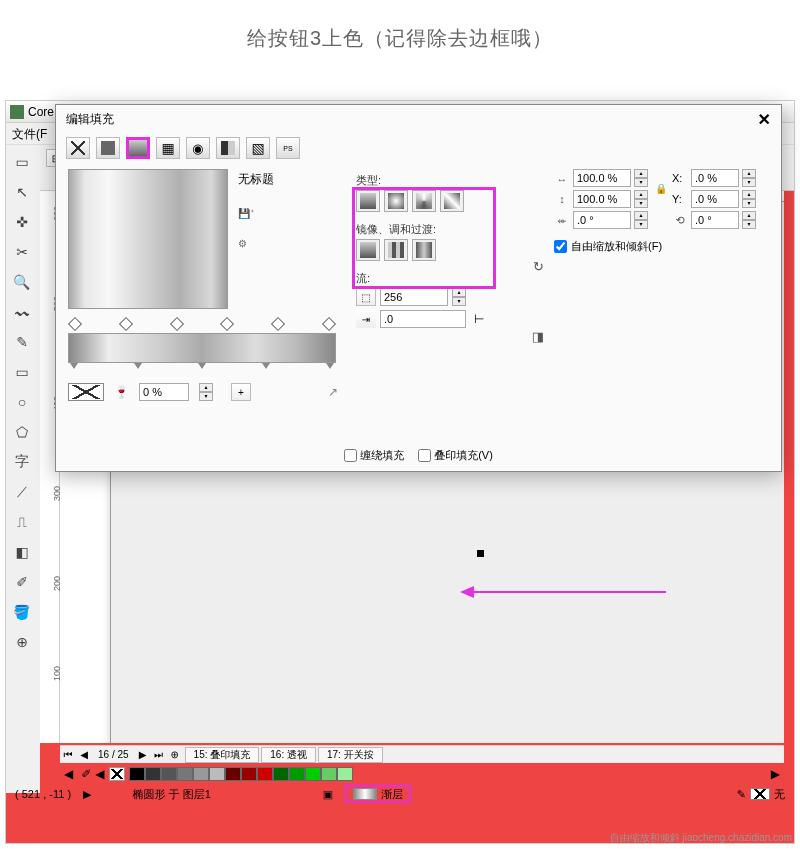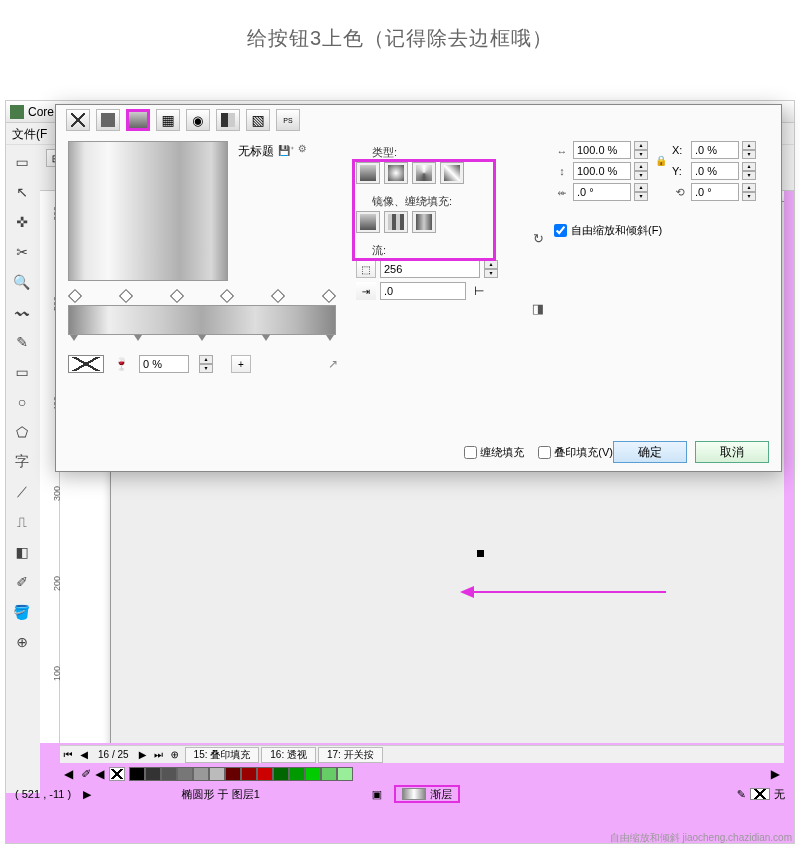--- a/index.html
+++ b/index.html
@@ -1,20 +1,20 @@
 <!DOCTYPE html>
 <html><head>
   <meta charset="utf-8">
   <style>
     * { box-sizing: border-box; margin: 0; padding: 0; }
     body { font-family: "Microsoft YaHei", sans-serif; font-size: 12px; background: #fff; width: 800px; height: 849px; overflow: hidden; position: relative; }
     
     .caption { text-align: center; font-size: 20px; color: #666; padding: 25px 0; letter-spacing: 1px; }
     
-    .app-bg { position: absolute; top: 100px; left: 5px; right: 5px; bottom: 5px; background: #f0abfc; border: 1px solid #ccc; }
+    .app-bg { position: absolute; top: 100px; left: 5px; right: 5px; bottom: 5px; background: #ef4444; border: 1px solid #ccc; }
     .titlebar { height: 22px; background: linear-gradient(#fff, #e8e8e8); display: flex; align-items: center; padding: 0 4px; border-bottom: 1px solid #ccc; }
     .titlebar .app-icon { width: 14px; height: 14px; background: #4a7c4a; margin-right: 4px; }
     .menubar { height: 22px; background: #f0f0f0; padding: 0 6px; line-height: 22px; border-bottom: 1px solid #ddd; }
     
     .side-toolbar { position: absolute; left: 0; top: 44px; width: 34px; bottom: 50px; background: #f0f0f0; display: flex; flex-direction: column; gap: 4px; padding: 4px 2px; }
     .side-toolbar .tool { width: 28px; height: 26px; display: flex; align-items: center; justify-content: center; color: #444; font-size: 14px; cursor: pointer; border: 1px solid transparent; }
     
     .ruler-v { position: absolute; left: 34px; top: 90px; width: 20px; bottom: 100px; background: #fff; border-right: 1px solid #ccc; font-size: 9px; color: #666; }
     .ruler-v .tick { position: absolute; right: 2px; transform: rotate(-90deg); transform-origin: right center; }
     
@@ -79,32 +79,32 @@
     .tri { width: 0; height: 0; border: 4px solid transparent; border-top: 6px solid #888; }
     
     .bottom-controls { display: flex; gap: 10px; margin-top: 10px; align-items: center; }
     .noc-big { width: 36px; height: 18px; border: 1px solid #888; background: #fff; position: relative; }
     .noc-big::after { content: ''; position: absolute; inset: 1px; background: linear-gradient(30deg, transparent 46%, #333 46%, #333 54%, transparent 54%), linear-gradient(-30deg, transparent 46%, #333 46%, #333 54%, transparent 54%); }
     .spin-input { width: 50px; height: 18px; border: 1px solid #aaa; padding: 0 3px; font-size: 11px; display: inline-flex; align-items: center; background: #fff; }
     .spin-btns { display: inline-flex; flex-direction: column; }
     .spin-btns .b { width: 14px; height: 9px; border: 1px solid #aaa; font-size: 6px; text-align: center; line-height: 7px; background: #eee; cursor: pointer; }
     
     .section-title { font-weight: bold; margin-bottom: 6px; }
-    .field-label { font-size: 11px; color: #333; margin: 4px 16px 2px; }
+    .field-label { font-size: 11px; color: #333; margin: 4px 0 2px; }
     .type-row { display: flex; gap: 4px; margin-bottom: 6px; }
     .type-btn { width: 24px; height: 22px; border: 1px solid #aaa; background: #f0f0f0; cursor: pointer; display: flex; align-items: center; justify-content: center; }
     .type-btn svg, .type-btn div { width: 16px; height: 16px; }
     
     .annot-box { position: absolute; border: 3px solid #e030e0; pointer-events: none; }
     
     .transform-grid { display: grid; grid-template-columns: 16px 58px 18px 14px 16px 48px 18px; gap: 3px 3px; align-items: center; font-size: 11px; }
     .tf-icon { display: flex; align-items: center; justify-content: center; color: #555; }
     .tf-input { height: 18px; border: 1px solid #aaa; background: #fff; padding: 0 3px; font-size: 11px; }
     
-    .dlg-footer { position: absolute; bottom: 8px; left: 12px; right: 12px; display: flex; justify-content: flex-end; align-items: center; }
+    .dlg-footer { position: absolute; bottom: 8px; left: 12px; right: 12px; display: flex; justify-content: center; align-items: center; }
     .chk-row { display: flex; gap: 14px; }
     .chk-row label { display: flex; align-items: center; gap: 3px; font-size: 11px; }
     .btn { width: 74px; height: 22px; border: 1px solid #5a8; background: linear-gradient(#f4fff4,#d8f0d8); cursor: pointer; font-size: 12px; }
     .btn.primary { border: 1px solid #5a9fd4; background: linear-gradient(#eaf4ff,#cde5f8); }
     
     .link-icon { font-size: 10px; color: #666; cursor: pointer; }
     .reverse-icon { font-size: 13px; color: #555; cursor: pointer; }
   </style>
 </head>
 <body>
@@ -205,54 +205,58 @@
         <div class="sw" style="background: rgb(0, 204, 0);"></div>
         <div class="sw" style="background: rgb(102, 204, 102);"></div>
         <div class="sw" style="background: rgb(153, 238, 153);"></div>
       </div>
     <span style="margin-left:auto;padding:0 4px">▶</span>
   </div>
 
   <div class="status-bar">
     <span>( 521 ,  -11 )</span>
     <span>▶</span>
-    <span style="margin-left:78px">椭圆形 于 图层1</span>
+    <span style="margin-left:29px">椭圆形 于 图层1</span>
     <span style="margin-left:100px">▣</span>
     <span class="status-fill">
       <div class="sw"></div>
       <span>渐层</span>
     </span>
     <span class="status-outline" style="margin-left:auto">
       <span>✎</span>
       <div class="noc"></div>
       <span>无</span>
     </span>
   </div>
 </div>
 
 <div class="dialog">
+  <div class="dlg-title">
+    <span>编辑填充</span>
+    <span class="dlg-close">✕</span>
+  </div>
   <div class="dlg-tabs">
     <div class="dlg-tab nonefill"></div>
     <div class="dlg-tab solid"></div>
     <div class="dlg-tab gradient">
         <div></div>
       </div>
     <div class="dlg-tab pattern"></div>
     <div class="dlg-tab spiral"></div>
     <div class="dlg-tab twocolor"></div>
     <div class="dlg-tab texture"></div>
     <div class="dlg-tab ps"></div>
   </div>
 
   <div class="dlg-body">
 
     <div class="dlg-col" style="width:270px">
       <div style="display:flex; gap:10px">
         <div class="preview-box"></div>
-        <div style="display:flex;flex-direction:row;gap:4px;padding-top:2px">
+        <div style="display:flex;flex-direction:column;gap:18px;padding-top:2px">
           <span>无标题</span>
           <span class="link-icon">💾⁺</span>
           <span class="link-icon">⚙</span>
         </div>
       </div>
       <div class="grad-editor">
         <div class="grad-stops">
           <div class="stop"></div>
           <div class="stop"></div>
           <div class="stop"></div>
@@ -292,36 +296,36 @@
         <div class="type-btn">
             <div style="background:radial-gradient(#fff,#555)"></div>
           </div>
         <div class="type-btn">
             <div style="background:conic-gradient(#fff,#555,#fff)"></div>
           </div>
         <div class="type-btn">
             <div style="background:linear-gradient(45deg,#555,#fff,#555)"></div>
           </div>
       </div>
-      <div class="field-label">镜像、缠绕填充:</div>
+      <div class="field-label">镜像、调和过渡:</div>
       <div class="type-row">
         <div class="type-btn">
             <div style="background:linear-gradient(#ccc,#555)"></div>
           </div>
         <div class="type-btn">
             <div style="background:repeating-linear-gradient(90deg,#ccc 0 4px,#555 4px 8px)"></div>
           </div>
         <div class="type-btn">
             <div style="background:linear-gradient(90deg,#555,#ccc,#555)"></div>
           </div>
       </div>
       <div class="field-label">流:</div>
       <div style="display:flex;gap:4px;align-items:center">
         <span class="small-btn">⬚</span>
-        <span class="spin-input" style="width:100px">256</span>
+        <span class="spin-input" style="width:68px">256</span>
         <div class="spin-btns">
             <div class="b">▴</div>
             <div class="b">▾</div>
           </div>
       </div>
       <div style="display:flex;gap:4px;align-items:center;margin-top:4px">
         <span class="small-btn" style="border:none">⇥</span>
         <span class="spin-input" style="width:86px">.0</span>
         <span style="margin-left:4px">⊢</span>
       </div>
@@ -365,38 +369,34 @@
             <div class="b">▾</div>
           </div>
         <span></span>
         <span class="tf-icon">⟲</span>
         <input class="tf-input" value=".0 °" style="">
         <div class="spin-btns">
             <div class="b">▴</div>
             <div class="b">▾</div>
           </div>
       </div>
-      <label style="display:flex;gap:4px;margin-top:22px;font-size:11px">
+      <label style="display:flex;gap:4px;margin-top:10px;font-size:11px">
         <input type="checkbox" checked="" style="">
         <span>自由缩放和倾斜(F)</span>
       </label>
     </div>
   </div>
 
   <div class="dlg-footer">
     <div class="chk-row">
       <label>
           <input type="checkbox" style="">
           <span>缠绕填充</span>
         </label>
       <label>
           <input type="checkbox" style="">
           <span>叠印填充(V)</span>
         </label>
     </div>
-    <div style="display:flex;gap:8px">
-      <button class="btn primary">确定</button>
-      <button class="btn">取消</button>
-    </div>
   </div>
 </div>
 
 <div class="watermark">自由缩放和倾斜  jiaocheng.chazidian.com</div>
 
 </body></html>

